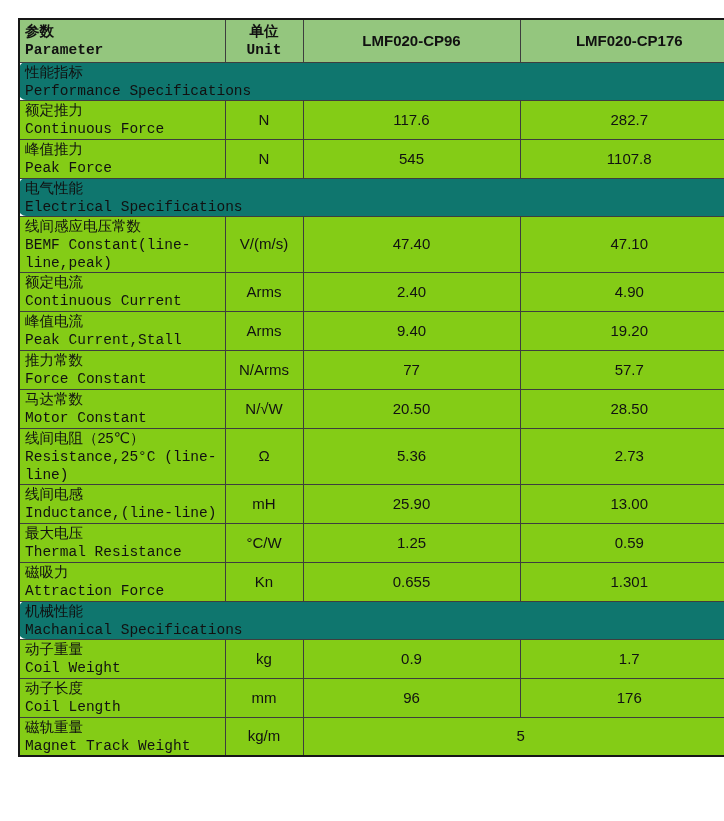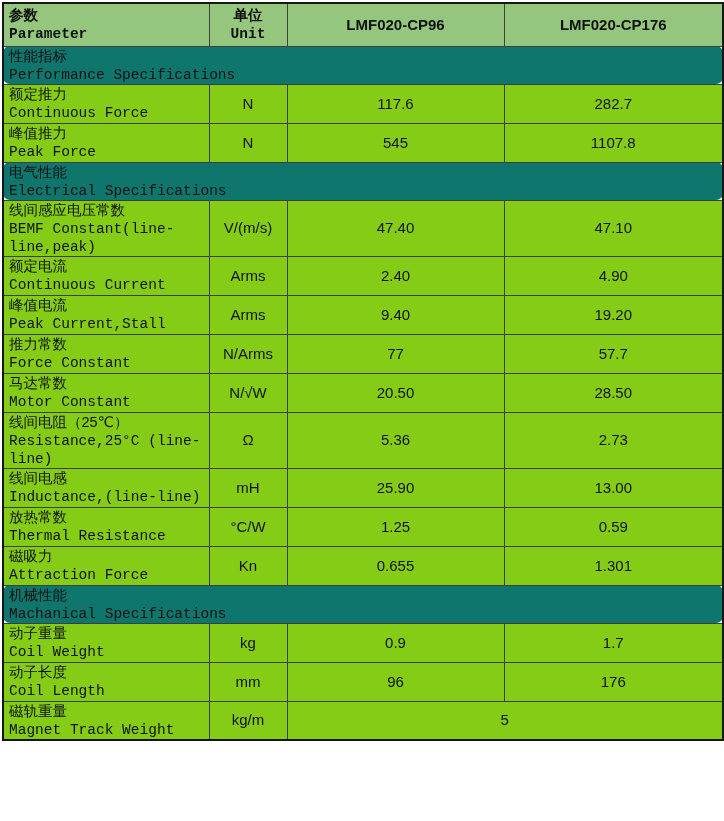--- a/index.html
+++ b/index.html
@@ -1,17 +1,17 @@
 <!DOCTYPE html>
 <html><head>
 <meta charset="utf-8">
 <style>
   html,body{margin:0;padding:0;background:#ffffff;}
   body{width:724px;}
-  .wrap{width:724px;box-sizing:border-box;padding:2px;}
+  .wrap{width:724px;box-sizing:border-box;padding:18px;}
   table{border-collapse:collapse;table-layout:fixed;width:720px;margin:0 auto;
         border:2px solid #161616;}
   col.c1{width:206px;} col.c2{width:78px;} col.c3{width:217px;} col.c4{width:219px;}
   th,td{border:1.5px solid #3e3e3e;padding:0;vertical-align:middle;color:#111;
         overflow:hidden;}
   tr.head{height:43px;background:#94c67e;}
   tr.section td{height:37px;background:#0f766e;text-align:left;padding-left:5px;border-radius:7px;}
   tr.datarow{height:39px;background:#84cc16;}
   .param-cell{text-align:left;padding-left:5px;}
   .center{text-align:center;}
@@ -142,21 +142,21 @@
           <td class="param-cell">
             <span class="zh">线间电感</span>
             <span class="en">Inductance,(line-line)</span>
           </td>
           <td class="center"><span class="unit">mH</span></td>
           <td class="center"><span class="val">25.90</span></td>
           <td class="center"><span class="val">13.00</span></td>
         </tr>
         <tr class="datarow">
           <td class="param-cell">
-            <span class="zh">放热常数</span>
+            <span class="zh">最大电压</span>
             <span class="en">Thermal Resistance</span>
           </td>
           <td class="center"><span class="unit">°C/W</span></td>
           <td class="center"><span class="val">1.25</span></td>
           <td class="center"><span class="val">0.59</span></td>
         </tr>
         <tr class="datarow">
           <td class="param-cell">
             <span class="zh">磁吸力</span>
             <span class="en">Attraction Force</span>

